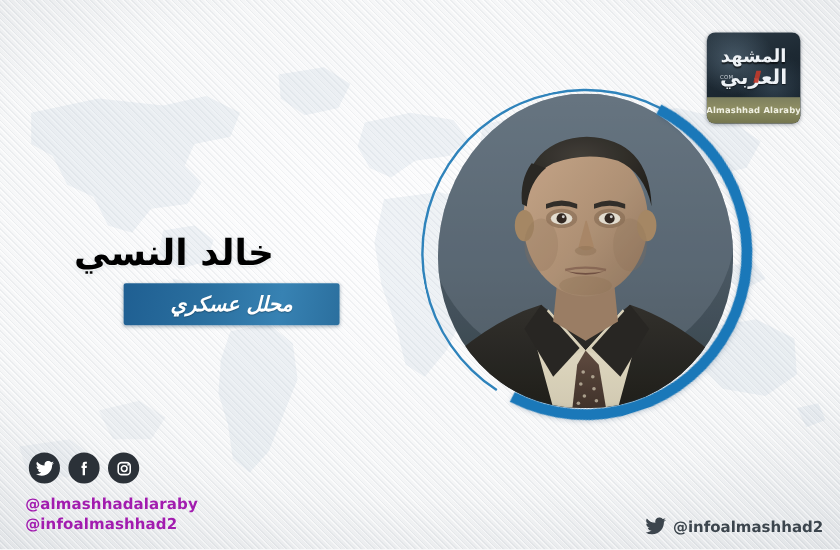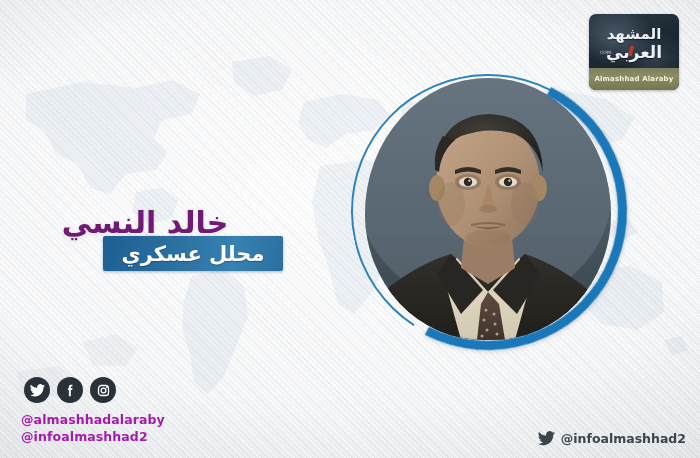--- a/index.html
+++ b/index.html
@@ -43,22 +43,22 @@
     position: absolute;
     left: -14px; top: 42px;
     width: 728px; height: 390px;
     opacity: .30;
   }
   .map-wrap svg { width: 100%; height: 100%; display: block; }
 
   
   .logo-box {
     position: absolute;
-    left: 589px; top: 14px;
-    width: 90px; height: 76px;
+    left: 589px; top: 27px;
+    width: 78px; height: 76px;
     border-radius: 7px;
     overflow: hidden;
     background: linear-gradient(160deg, #2d3b46 0%, #1d2933 42%, #121c25 100%);
     box-shadow: 0 1px 3px rgba(40,50,60,.35);
   }
   .logo-globe {
     position: absolute; inset: 0;
     background:
       radial-gradient(60% 55% at 30% 30%, rgba(120,145,165,.42) 0%, rgba(60,80,98,0) 70%),
       radial-gradient(55% 50% at 72% 60%, rgba(90,115,135,.34) 0%, rgba(40,55,70,0) 72%);
@@ -139,46 +139,47 @@
     left: 16px; top: 6px;
     width: 246px; height: 262px;
     border-radius: 50% 50% 48% 48% / 52% 52% 48% 48%;
     overflow: hidden;
   }
   .photo-canvas { position: absolute; inset: 0; }
 
   
   .name {
     position: absolute;
-    left: 0; top: 204px;
+    left: 0; top: 193px;
     width: 290px;
     text-align: center;
     direction: rtl;
     font-size: 30px;
     line-height: 38px;
     font-weight: 700;
-    color: #701a75;
+    color: #000000;
     text-shadow: 0 1px 1px rgba(255,255,255,.85), 0 1px 3px rgba(90,110,125,.28);
   }
   .title-badge {
     position: absolute;
     left: 103px; top: 236px;
     width: 180px; height: 35px;
     background: linear-gradient(100deg, #1f5f92 0%, #2a6f9f 38%, #3782b3 72%, #2b6f9e 100%);
     border-radius: 2px;
     display: flex; align-items: center; justify-content: center;
     box-shadow: 0 1px 3px rgba(30,60,90,.35);
   }
   .title-badge span {
     direction: rtl;
     color: #ffffff;
-    font-size: 21px;
+    font-size: 17px;
     font-weight: 700;
     letter-spacing: .3px;
     text-shadow: 0 1px 1px rgba(0,0,0,.25);
+    font-style: italic;
   }
 
   
   .social-row {
     position: absolute;
     left: 24px; top: 377px;
     display: flex; gap: 7px; align-items: center;
   }
   .sicon {
     width: 26px; height: 26px;

